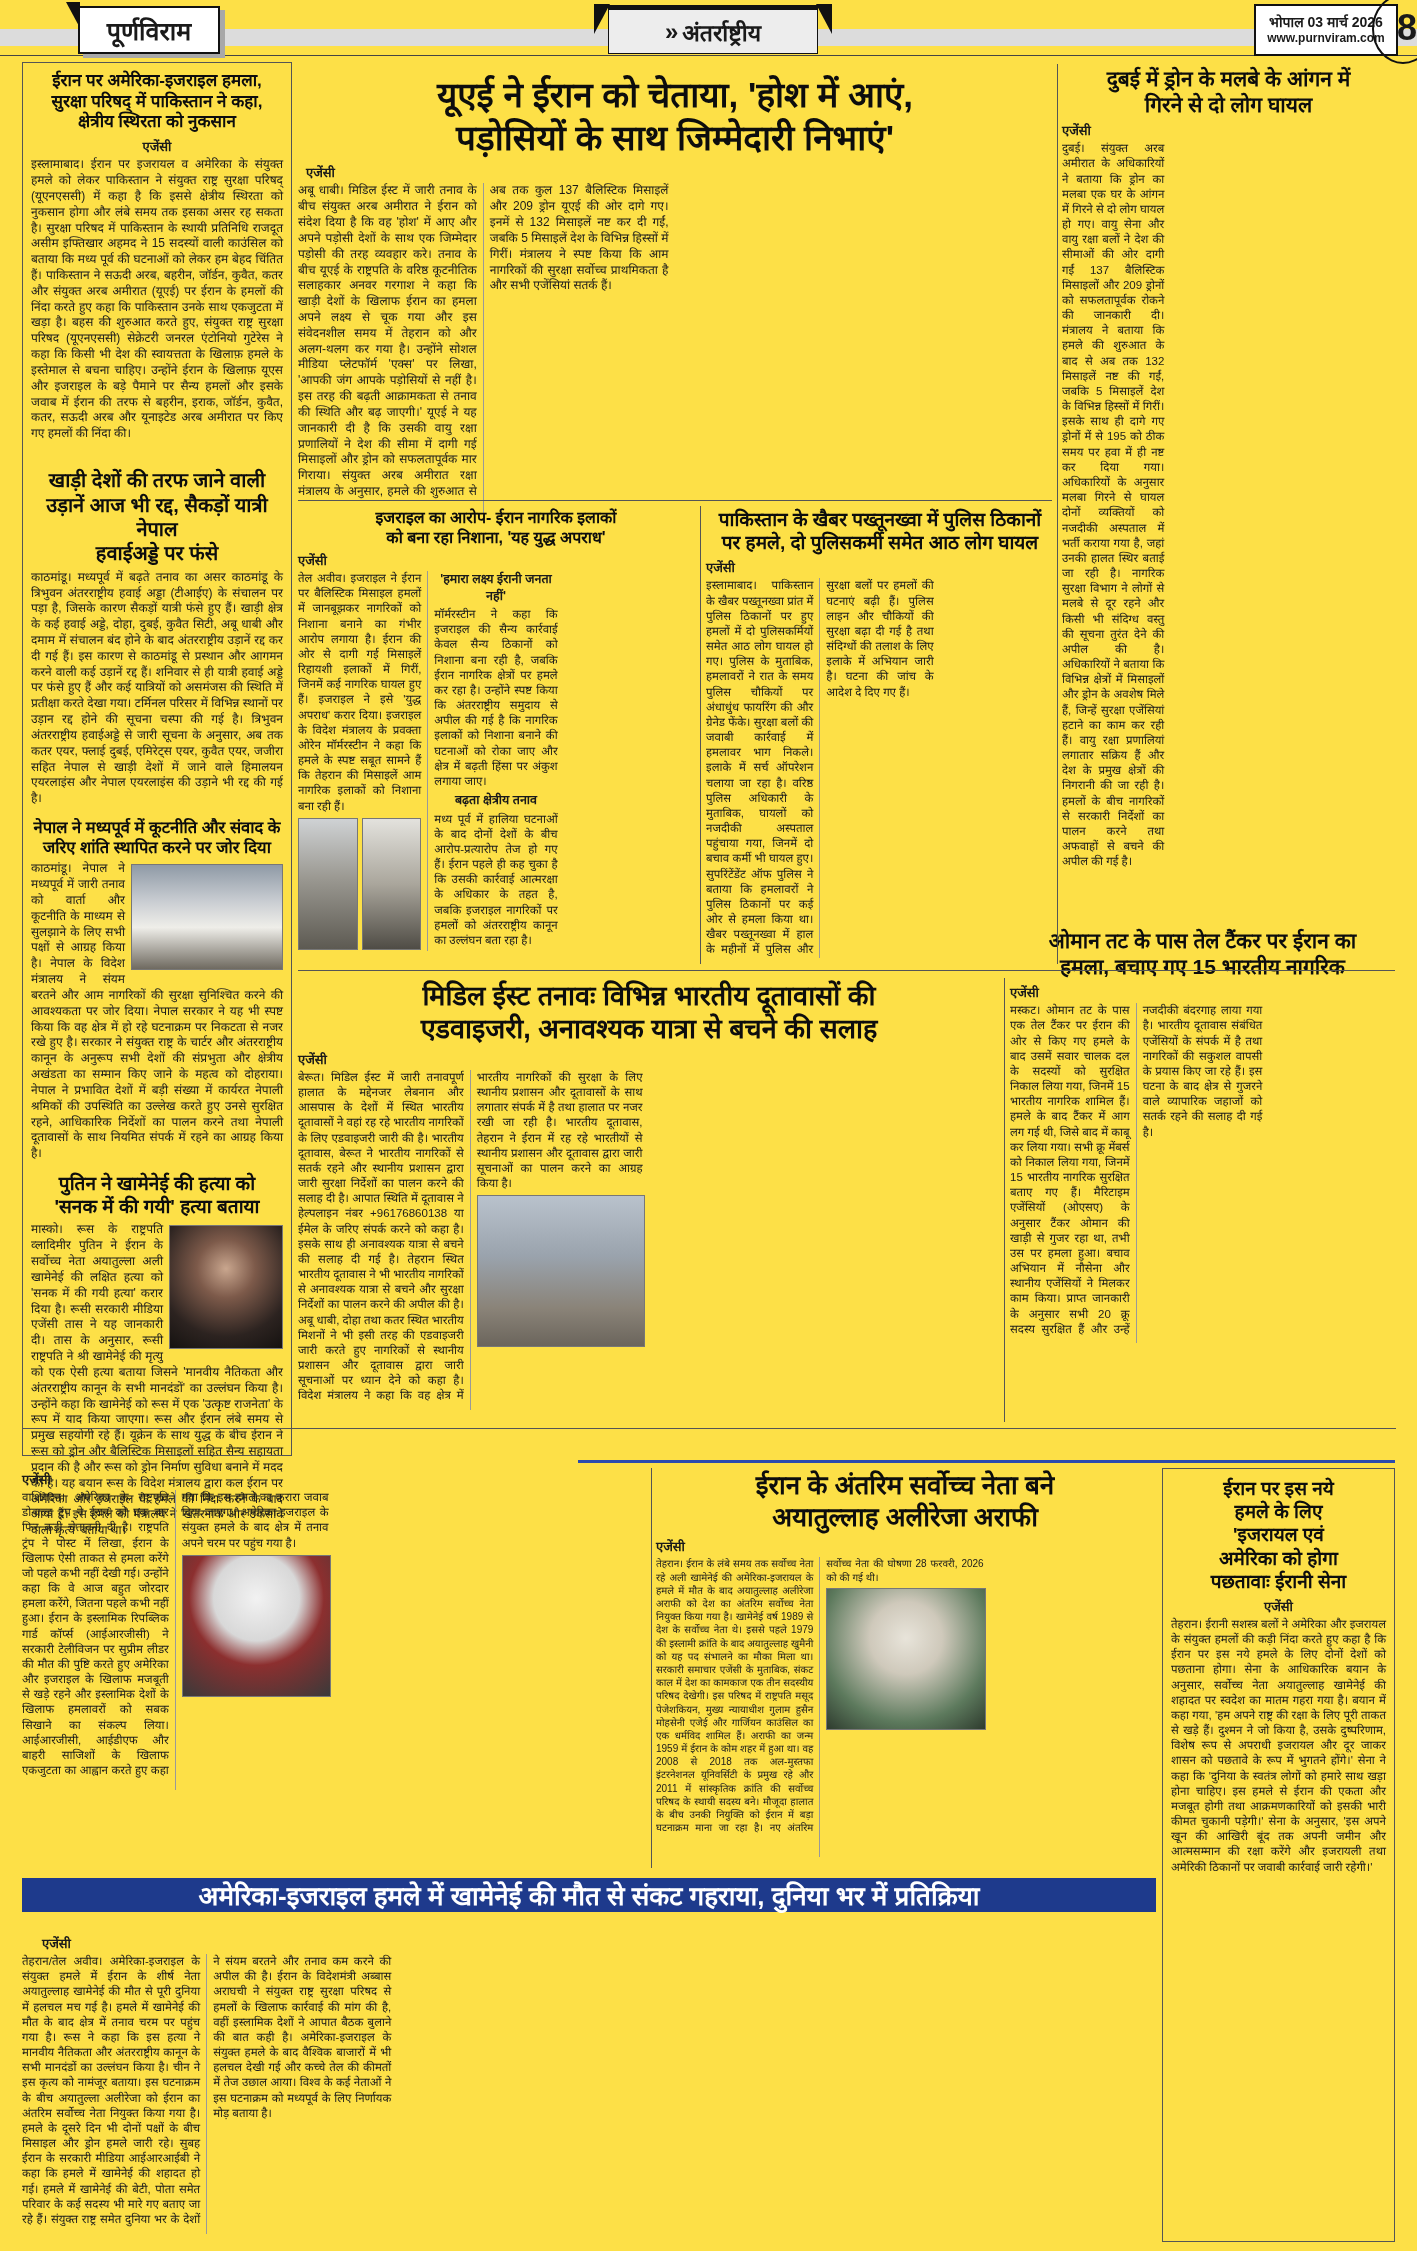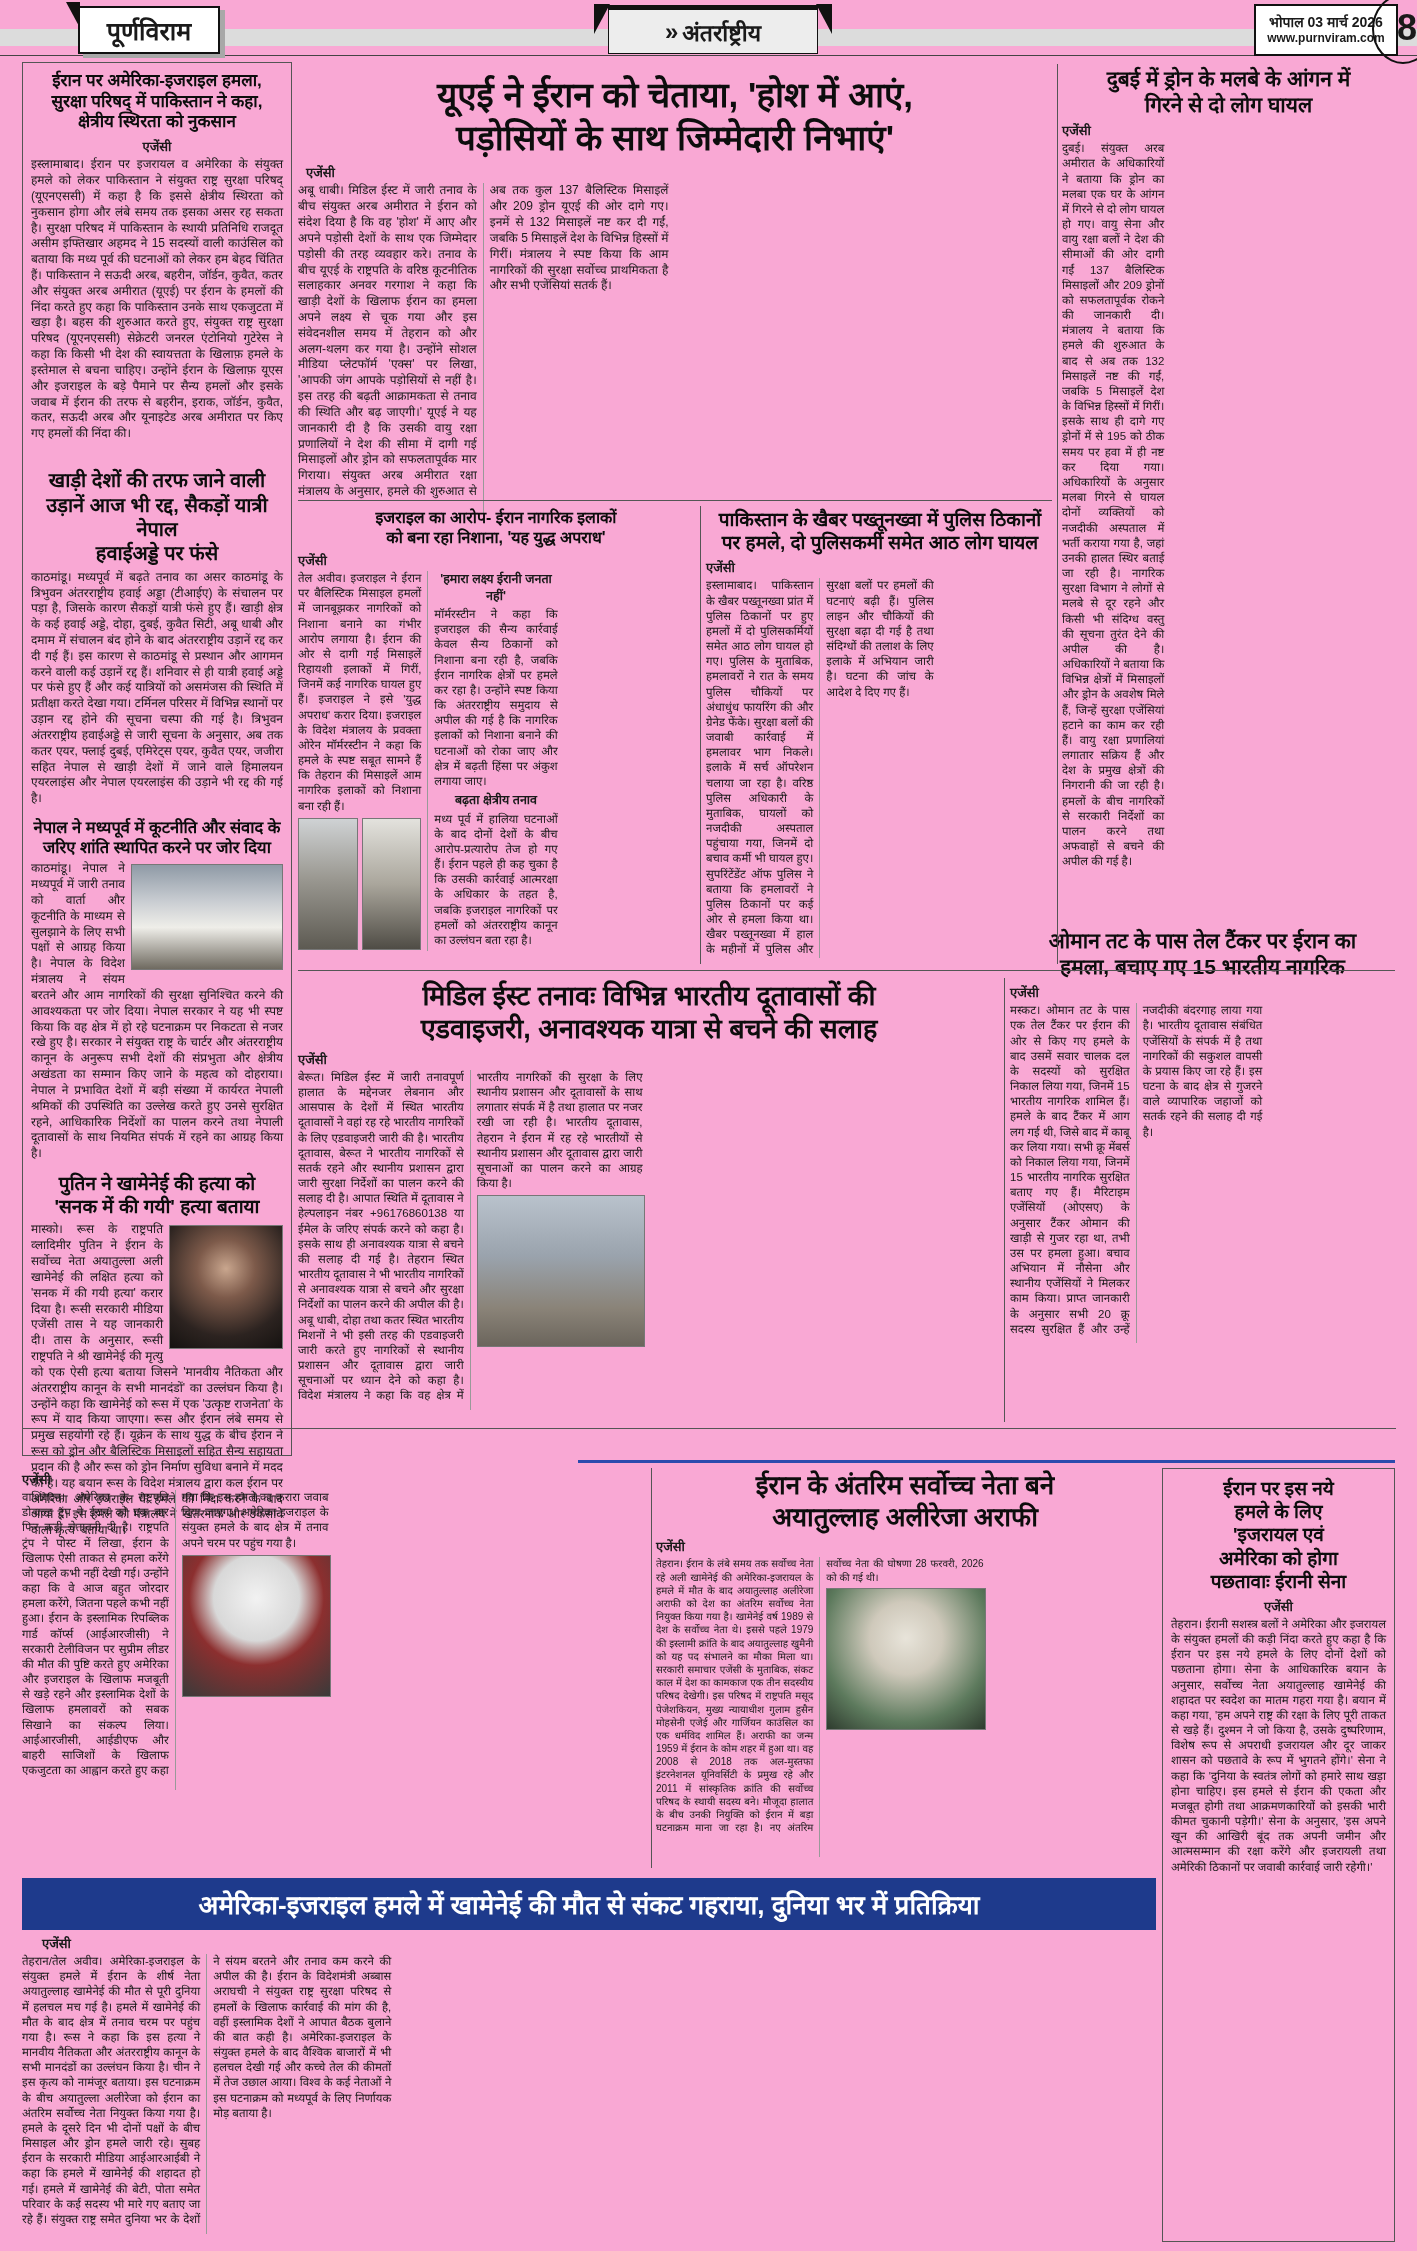--- a/index.html
+++ b/index.html
@@ -1,16 +1,16 @@
 <!DOCTYPE html>
 <html><head>
 <meta charset="utf-8">
 <style>
   html,body{margin:0;padding:0;background:#9a9a9a;}
-  .sheet{position:relative;width:1417px;height:2251px;background:#f9a8d4;margin:0 auto;
+  .sheet{position:relative;width:1417px;height:2251px;background:#fde047;margin:0 auto;
          font-family:"Liberation Sans","DejaVu Sans",sans-serif;color:#1a1a1a;overflow:hidden;}
   
   .topbar{position:absolute;left:0;top:29px;width:1417px;height:17px;background:#dcdcdc;}
   .headrule{position:absolute;left:0;top:55px;width:1417px;height:1px;background:#444;}
   .logo-box{position:absolute;left:78px;top:6px;width:138px;height:44px;background:#fff;border:2px solid #111;
             box-shadow:5px 4px 0 #a8a8a8;display:flex;align-items:center;justify-content:center;
             font-weight:bold;font-size:25px;}
   .logo-wedge{position:absolute;left:66px;top:2px;width:0;height:0;border-left:14px solid transparent;border-top:26px solid #111;}
   .section-box{position:absolute;left:608px;top:5px;width:208px;height:43px;background:#ededed;border:1px solid #111;
                border-top:5px solid #111;display:flex;align-items:center;justify-content:center;
@@ -172,21 +172,21 @@
 हमले के लिए
 'इजरायल एवं
 अमेरिका को होगा
 पछतावाः ईरानी सेना</div>
     <div class="byline">एजेंसी</div>
     <div class="body" style="font-size:11.5px;">तेहरान। ईरानी सशस्त्र बलों ने अमेरिका और इजरायल के संयुक्त हमलों की कड़ी निंदा करते हुए कहा है कि ईरान पर इस नये हमले के लिए दोनों देशों को पछताना होगा। सेना के आधिकारिक बयान के अनुसार, सर्वोच्च नेता अयातुल्लाह खामेनेई की शहादत पर स्वदेश का मातम गहरा गया है। बयान में कहा गया, 'हम अपने राष्ट्र की रक्षा के लिए पूरी ताकत से खड़े हैं। दुश्मन ने जो किया है, उसके दुष्परिणाम, विशेष रूप से अपराधी इजरायल और दूर जाकर शासन को पछतावे के रूप में भुगतने होंगे।' सेना ने कहा कि 'दुनिया के स्वतंत्र लोगों को हमारे साथ खड़ा होना चाहिए। इस हमले से ईरान की एकता और मजबूत होगी तथा आक्रमणकारियों को इसकी भारी कीमत चुकानी पड़ेगी।' सेना के अनुसार, 'इस अपने खून की आखिरी बूंद तक अपनी जमीन और आत्मसम्मान की रक्षा करेंगे और इजरायली तथा अमेरिकी ठिकानों पर जवाबी कार्रवाई जारी रहेगी।'</div>
   </div>
 
   <div class="bluerule" style="left:578px;top:1460px;width:817px;"></div>
 
-  <div class="banner" style="left:22px;top:1878px;width:1134px;height:52px;background:#1e3a8c;text-align:right;">
+  <div class="banner" style="left:22px;top:1878px;width:1134px;height:34px;background:#1e3a8c;text-align:right;">
     <span>अमेरिका-इजराइल हमले में खामेनेई की मौत से संकट गहराया, दुनिया भर में प्रतिक्रिया</span>
   </div>
 
   <div class="art" style="left:22px;top:1932px;width:1134px;height:310px;">
     <div class="byline" style="text-align:left;margin-left:20px;">एजेंसी</div>
     <div class="body cols" style="columns:6;height:280px;font-size:11.5px;">तेहरान/तेल अवीव। अमेरिका-इजराइल के संयुक्त हमले में ईरान के शीर्ष नेता अयातुल्लाह खामेनेई की मौत से पूरी दुनिया में हलचल मच गई है। हमले में खामेनेई की मौत के बाद क्षेत्र में तनाव चरम पर पहुंच गया है। रूस ने कहा कि इस हत्या ने मानवीय नैतिकता और अंतरराष्ट्रीय कानून के सभी मानदंडों का उल्लंघन किया है। चीन ने इस कृत्य को नामंजूर बताया। इस घटनाक्रम के बीच अयातुल्ला अलीरेजा को ईरान का अंतरिम सर्वोच्च नेता नियुक्त किया गया है। हमले के दूसरे दिन भी दोनों पक्षों के बीच मिसाइल और ड्रोन हमले जारी रहे। सुबह ईरान के सरकारी मीडिया आईआरआईबी ने कहा कि हमले में खामेनेई की शहादत हो गई। हमले में खामेनेई की बेटी, पोता समेत परिवार के कई सदस्य भी मारे गए बताए जा रहे हैं। संयुक्त राष्ट्र समेत दुनिया भर के देशों ने संयम बरतने और तनाव कम करने की अपील की है। ईरान के विदेशमंत्री अब्बास अराघची ने संयुक्त राष्ट्र सुरक्षा परिषद से हमलों के खिलाफ कार्रवाई की मांग की है, वहीं इस्लामिक देशों ने आपात बैठक बुलाने की बात कही है। अमेरिका-इजराइल के संयुक्त हमले के बाद वैश्विक बाजारों में भी हलचल देखी गई और कच्चे तेल की कीमतों में तेज उछाल आया। विश्व के कई नेताओं ने इस घटनाक्रम को मध्यपूर्व के लिए निर्णायक मोड़ बताया है।</div>
   </div>
 
   <div class="vline" style="left:1057px;top:64px;height:900px;"></div>
   <div class="vline" style="left:700px;top:506px;height:458px;"></div>

